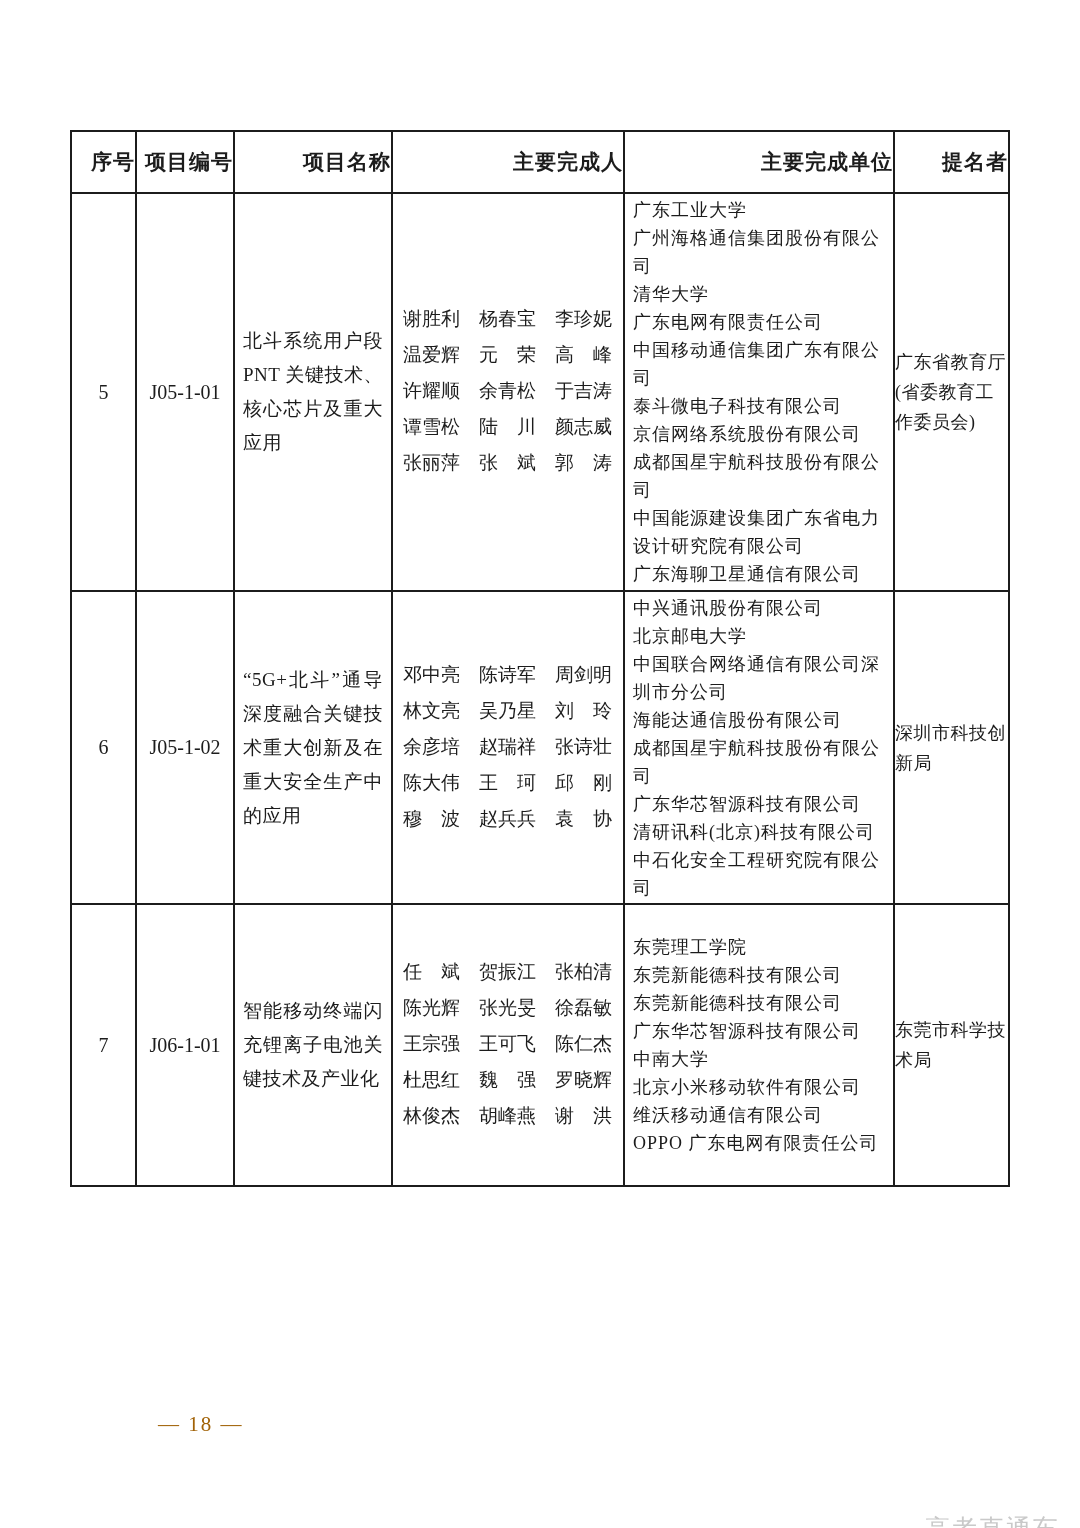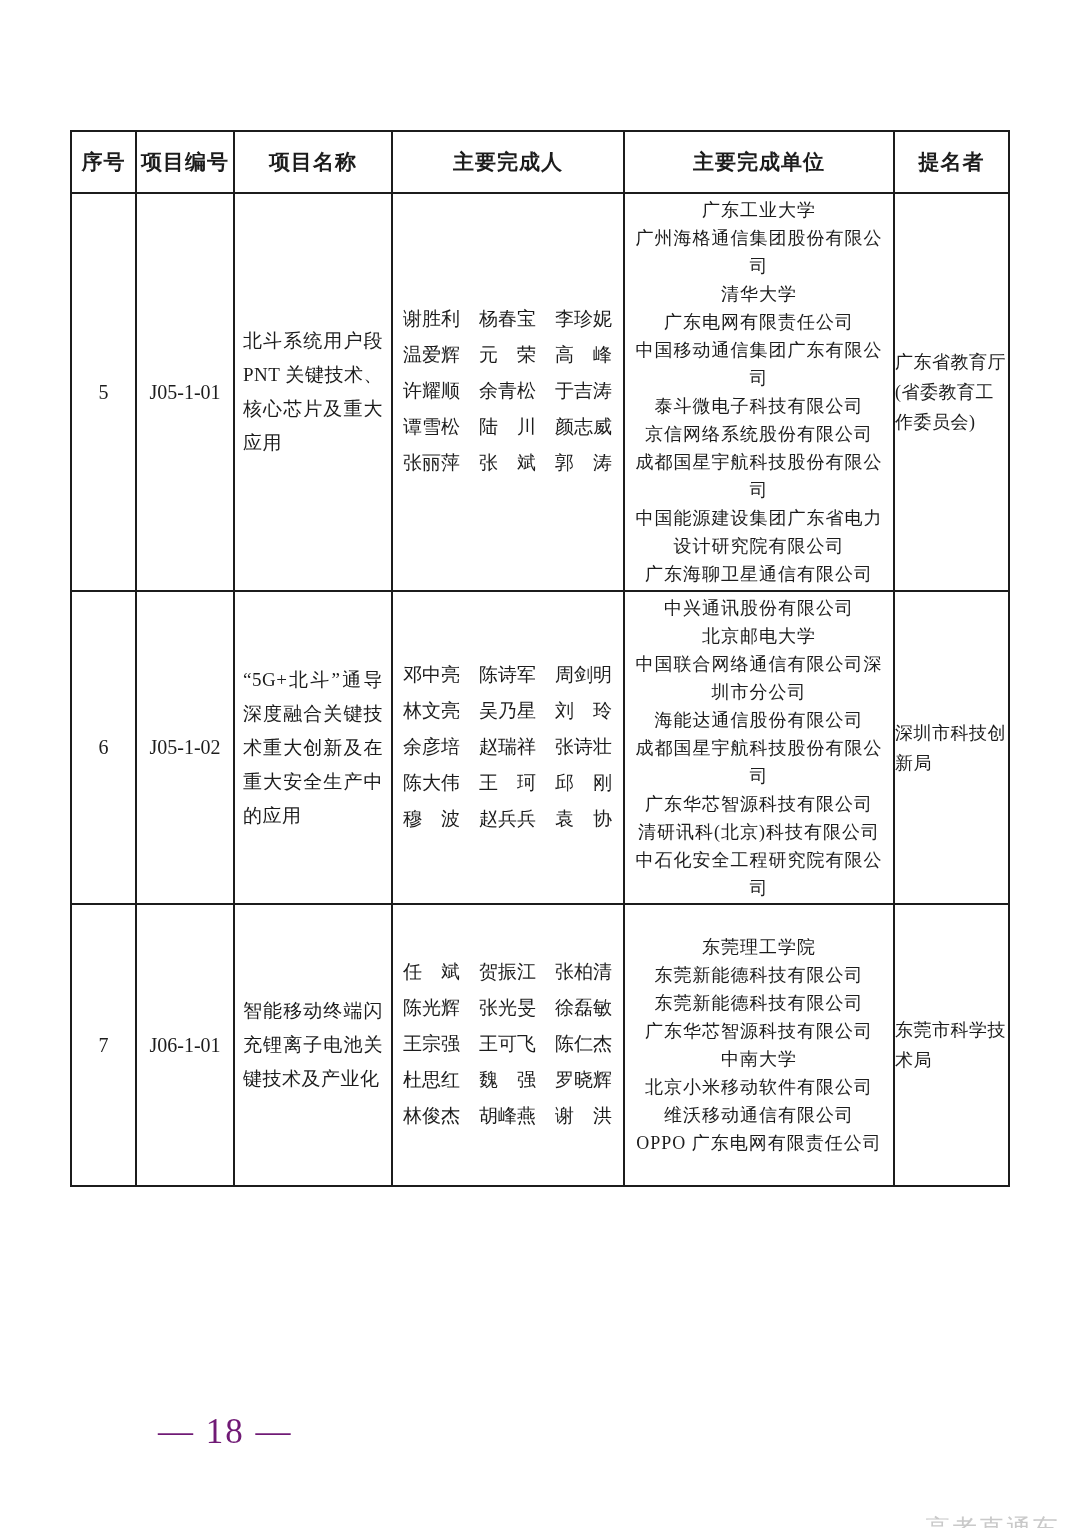--- a/index.html
+++ b/index.html
@@ -19,21 +19,21 @@
   }
   .award-table th, .award-table td {
     border:2px solid #1c1c1c;
     vertical-align:middle;
     padding:0;
     overflow:hidden;
   }
   .award-table th {
     font-size:21px;
     font-weight:700;
-    text-align:center;
+    text-align:right;
     letter-spacing:1px;
   }
   td.c-index, td.c-code {
     text-align:center;
     font-size:20px;
   }
   td.c-title > div {
     padding:0 8px;
     font-size:19px;
     letter-spacing:0.5px;
@@ -47,36 +47,36 @@
     line-height:36px;
     white-space:nowrap;
     font-family:Liberation Mono, monospace;
   }
   td.c-units > div {
     padding:0 8px;
     font-size:18px;
     letter-spacing:1px;
     line-height:28px;
     word-break:break-all;
-    text-align:center;
+    text-align:left;
   }
   td.c-nominator > div {
     padding:0 0;
     font-size:18px;
     letter-spacing:0.5px;
     line-height:30px;
     word-break:break-all;
     text-align:left;
   }
   .page-number {
     position:absolute;
     left:158px; top:1412px;
-    font-size:35px;
+    font-size:21px;
     letter-spacing:2px;
-    color:#701a75;
+    color:#a16207;
   }
   .watermark {
     position:absolute;
     right:20px; top:1468px;
     font-size:25px;
     font-family:"Liberation Sans","DejaVu Sans",sans-serif;
     color:#c9c9c9;
     letter-spacing:2px;
     margin-top:44px;
   }

